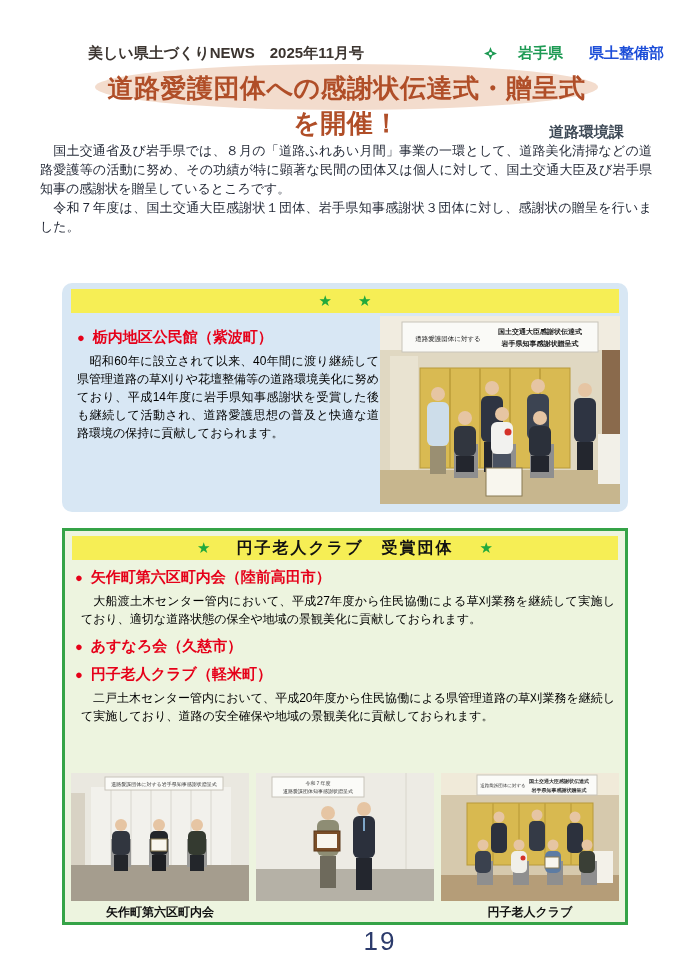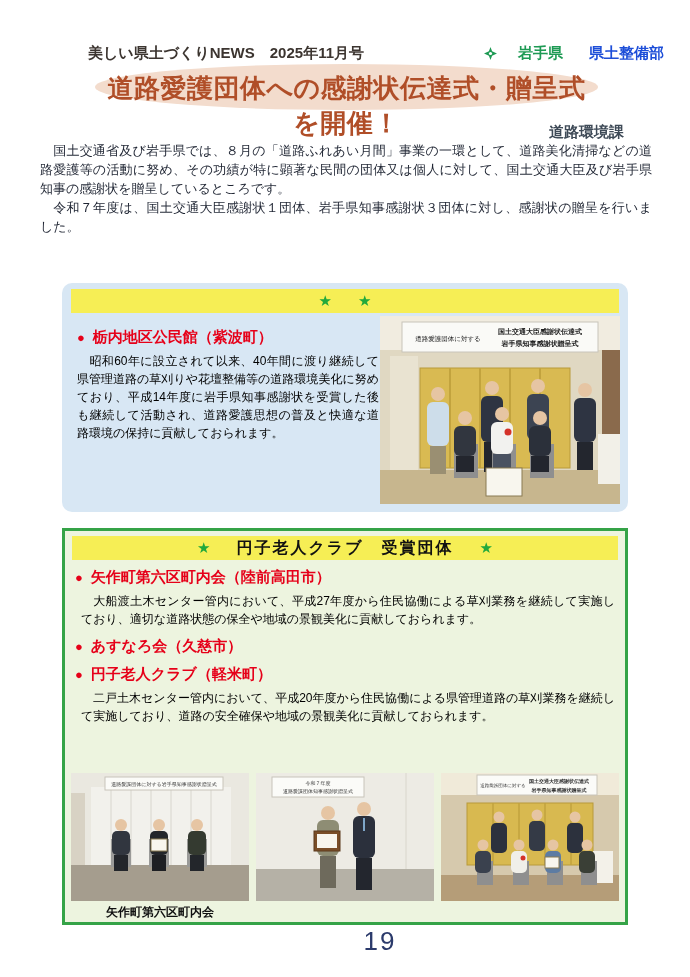--- a/index.html
+++ b/index.html
@@ -268,19 +268,20 @@
             <circle cx="78" cy="72" r="5.5" fill="#e6c5a3"></circle>
               <rect x="70" y="78" width="16" height="22" rx="5" fill="#f0efe9"></rect>
               <circle cx="82" cy="85" r="2.5" fill="#d4322a"></circle>
             <circle cx="112" cy="72" r="5.5" fill="#e6c5a3"></circle>
               <rect x="104" y="78" width="16" height="22" rx="5" fill="#5d7ca3"></rect>
               <rect x="104" y="84" width="14" height="11" fill="#f8f6ee" stroke="#8a7a52"></rect>
             <circle cx="146" cy="72" r="5.5" fill="#e6c5a3"></circle>
               <rect x="138" y="78" width="16" height="22" rx="5" fill="#3a3f36"></rect>
           </g>
         </svg>
+        <div class="caption">円子老人クラブ</div>
       </div>
 
     </div>
   </section>
 
   <div class="page-num">19</div>
 </div>
 
 </body></html>

